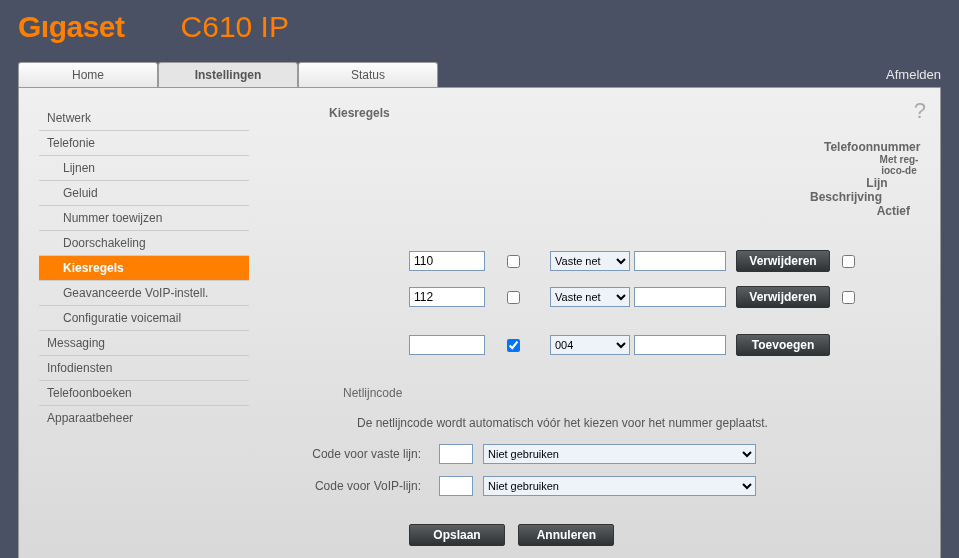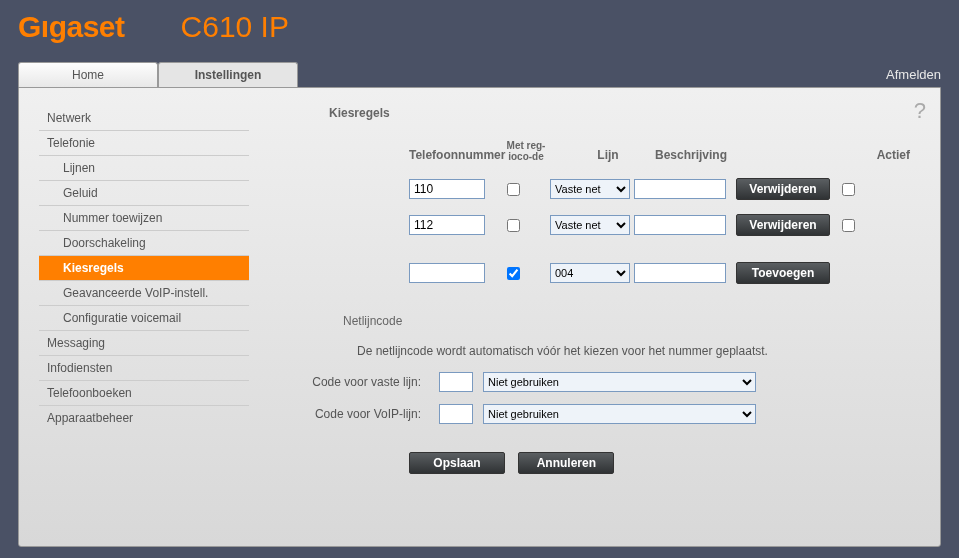--- a/index.html
+++ b/index.html
@@ -106,21 +106,22 @@
   font-weight: bold;
   color: #666;
   margin-bottom: 20px;
   padding-left: 60px;
 }
 .table-head {
   display: flex;
   align-items: flex-end;
   font-weight: bold;
   color: #666;
-  margin-bottom: 16px;
+  margin-bottom: 32px;
+  flex-direction: column;
 }
 .col-phone { width: 96px; text-align: center; }
 .col-area { width: 42px; text-align: center; font-size: 10px; }
 .col-line { width: 86px; text-align: center; margin-left: 18px; }
 .col-desc { width: 110px; text-align: left; margin-left: 4px; }
 .col-active { margin-left: auto; margin-right: 10px; }
 .rule-row {
   display: flex;
   align-items: center;
   margin-bottom: 14px;
@@ -196,20 +197,21 @@
 <body>
 
 <div class="header">
   <span class="brand">Gıgaset</span>
   <span class="model">C610 IP</span>
 </div>
 
 <div class="tabbar">
   <div class="tab">Home</div>
   <div class="tab active">Instellingen</div>
+  <div class="tab">Status</div>
   <div class="logout">Afmelden</div>
 </div>
 
 <div class="panel">
   <div class="help-icon">?</div>
 
   <div class="sidebar">
     <div class="nav-group">
       <div class="nav-item">Netwerk</div>
       <div class="nav-item">Telefonie</div>

